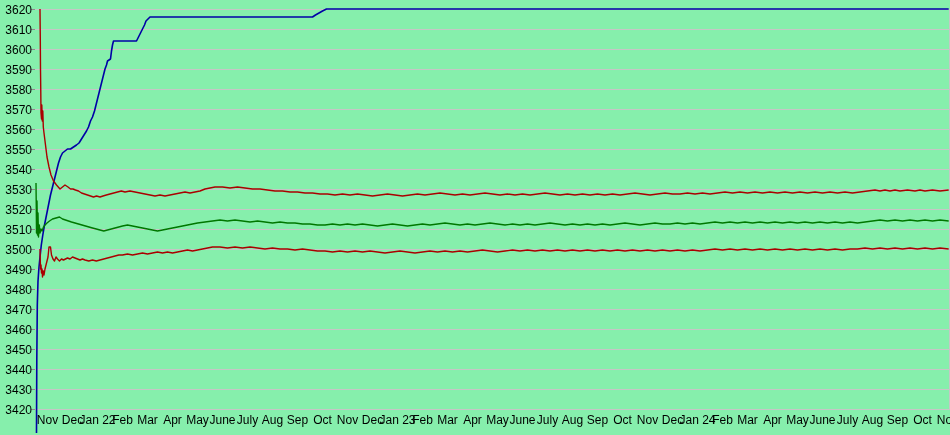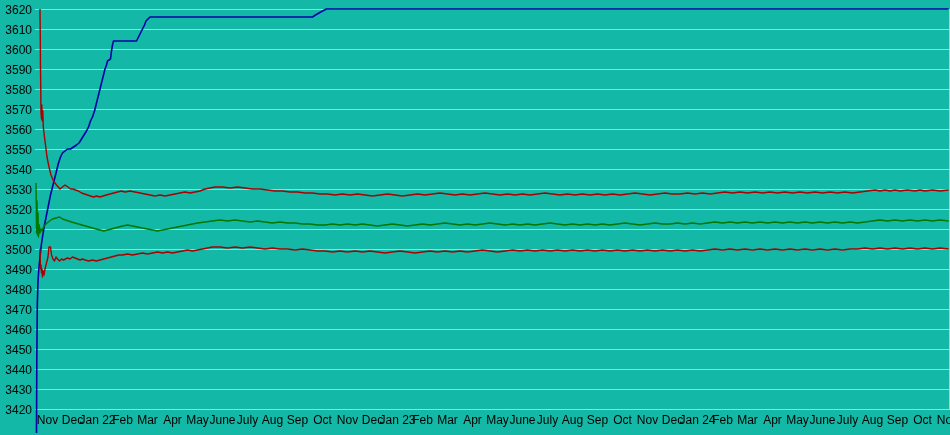--- a/index.html
+++ b/index.html
@@ -1,16 +1,16 @@
 <!DOCTYPE html>
 <html><head>
 <meta charset="utf-8">
 <style>
   html,body{margin:0;padding:0;background:#ffffff;}
-  .chart-wrap{width:950px;height:435px;position:relative;background:#14b8a6;overflow:hidden;}
+  .chart-wrap{width:950px;height:435px;position:relative;background:#86efac;overflow:hidden;}
   svg{font-family:"Liberation Sans",sans-serif;font-size:12px;display:block;}
 </style>
 </head>
 <body>
 
 <div class="chart-wrap">
   <svg id="chart-svg" width="950" height="435" viewBox="0 0 950 435">
       <line x1="35" y1="9.5" x2="950" y2="9.5" stroke="#c6c6c6" stroke-width="1"></line>
       <line x1="31" y1="9.5" x2="35" y2="9.5" stroke="#8c8c8c" stroke-width="1"></line>
       <text x="32" y="13.5" text-anchor="end" fill="#000000">3620</text>

